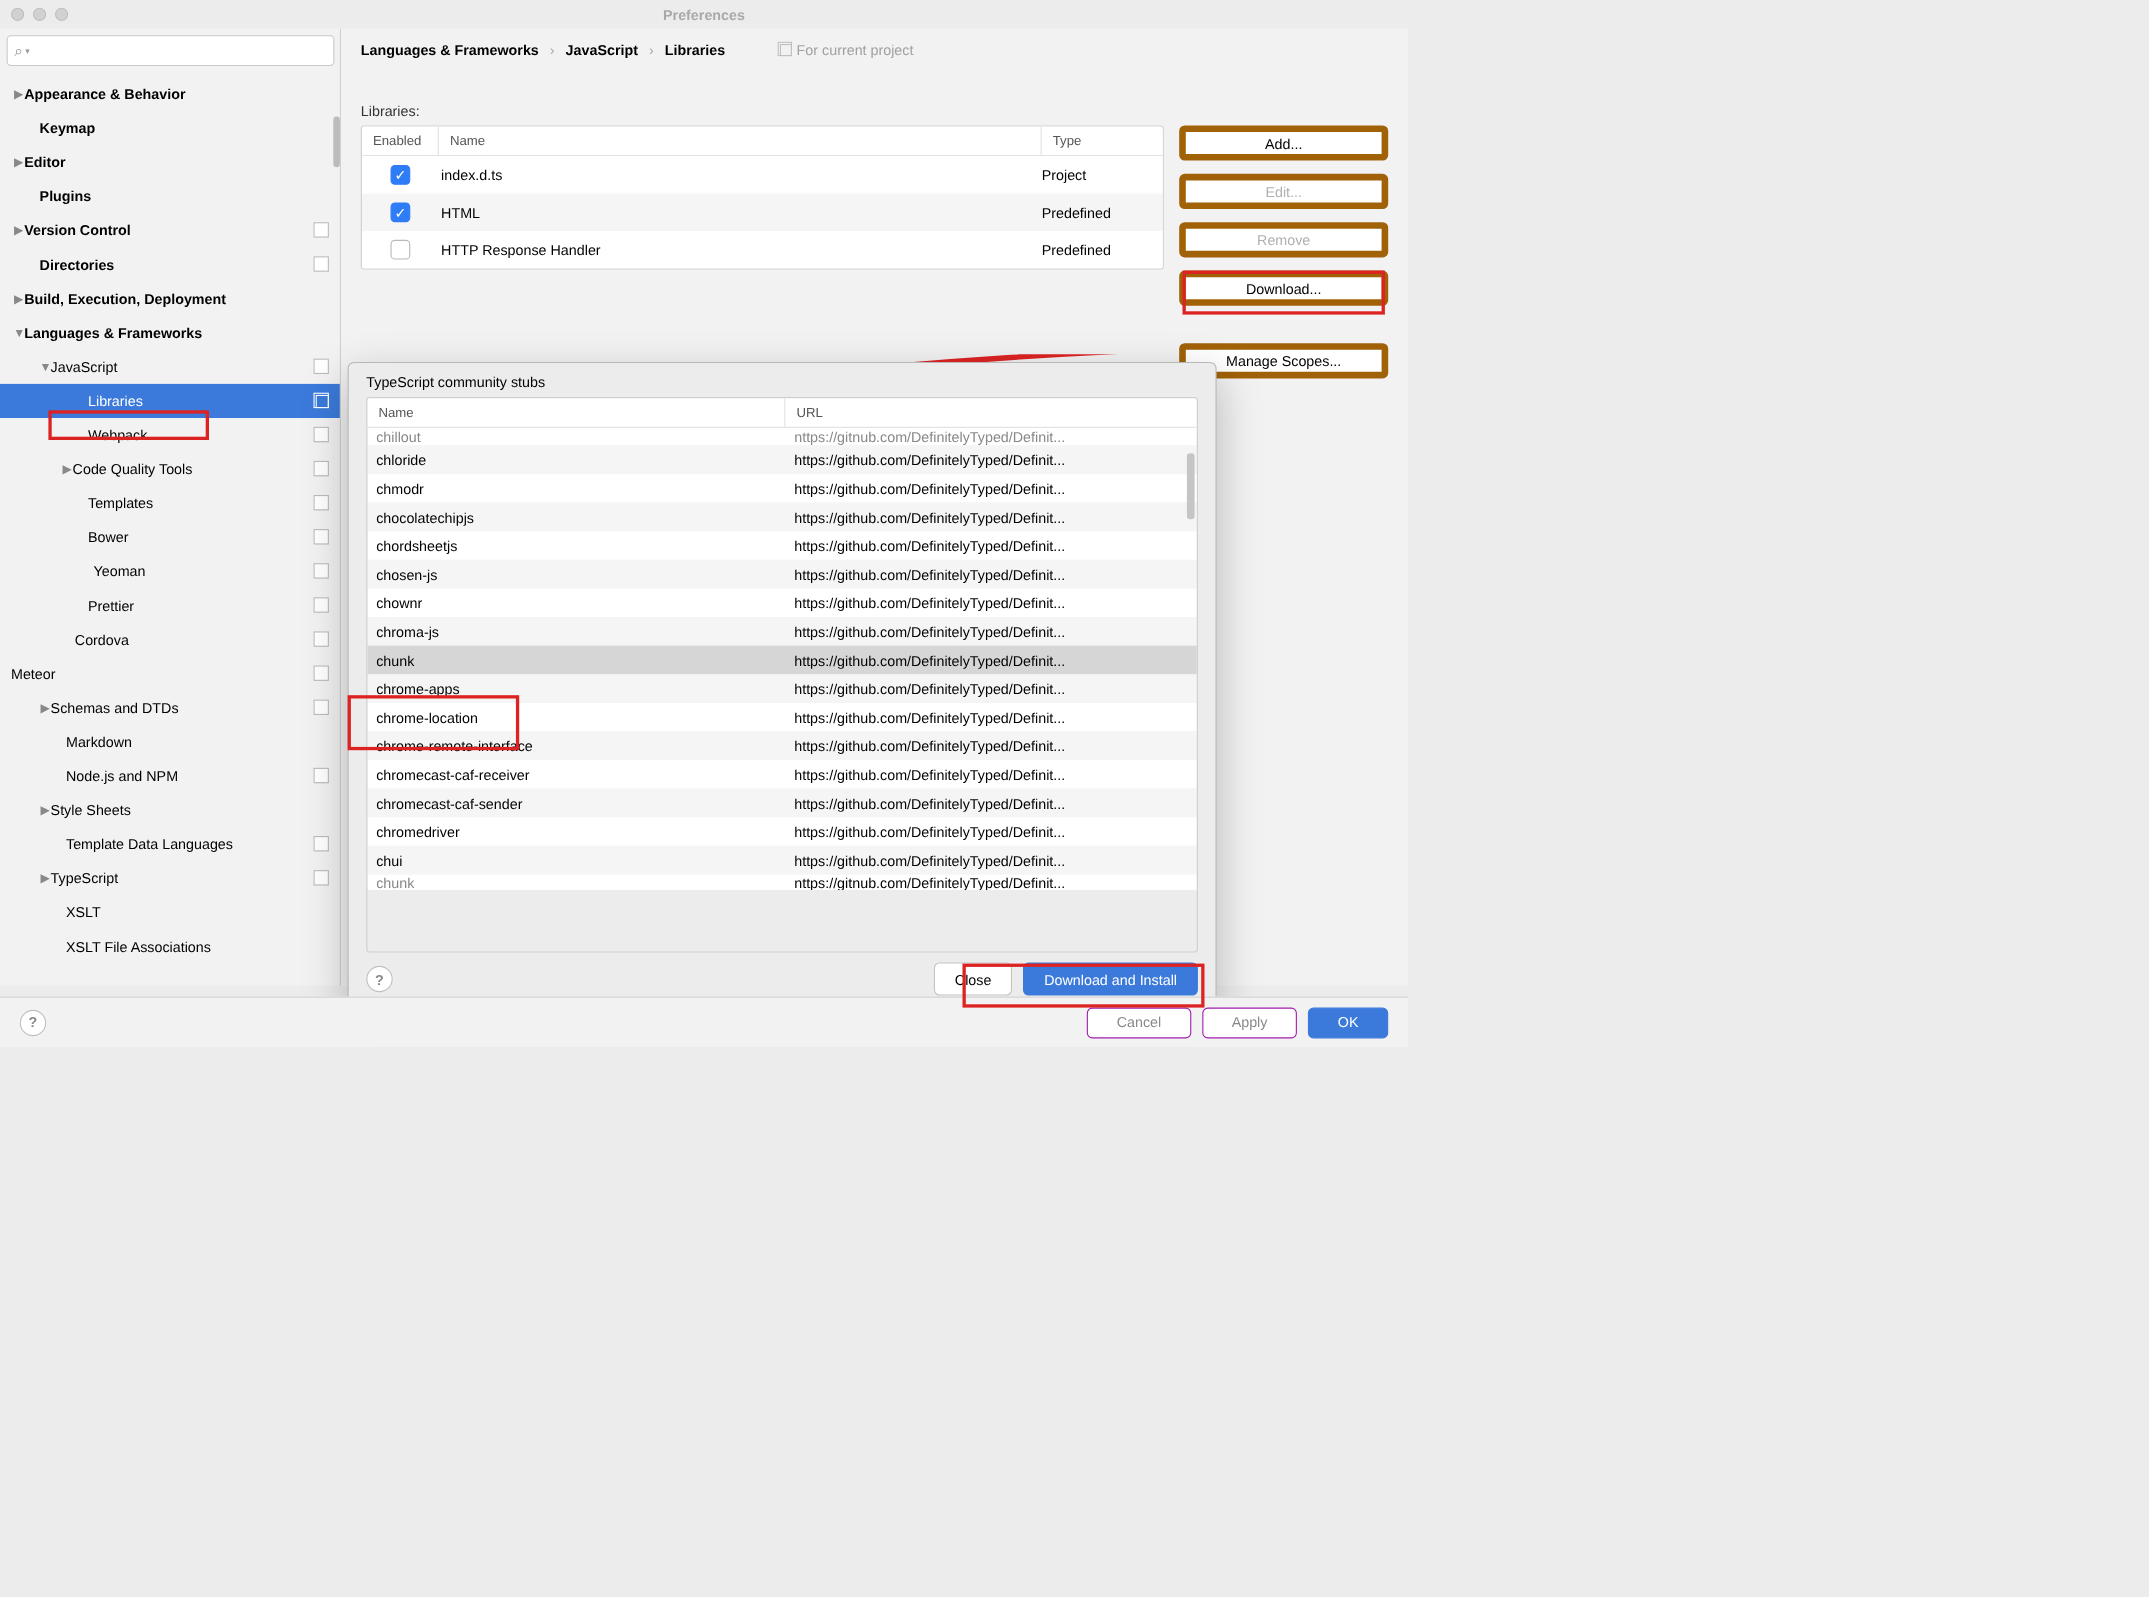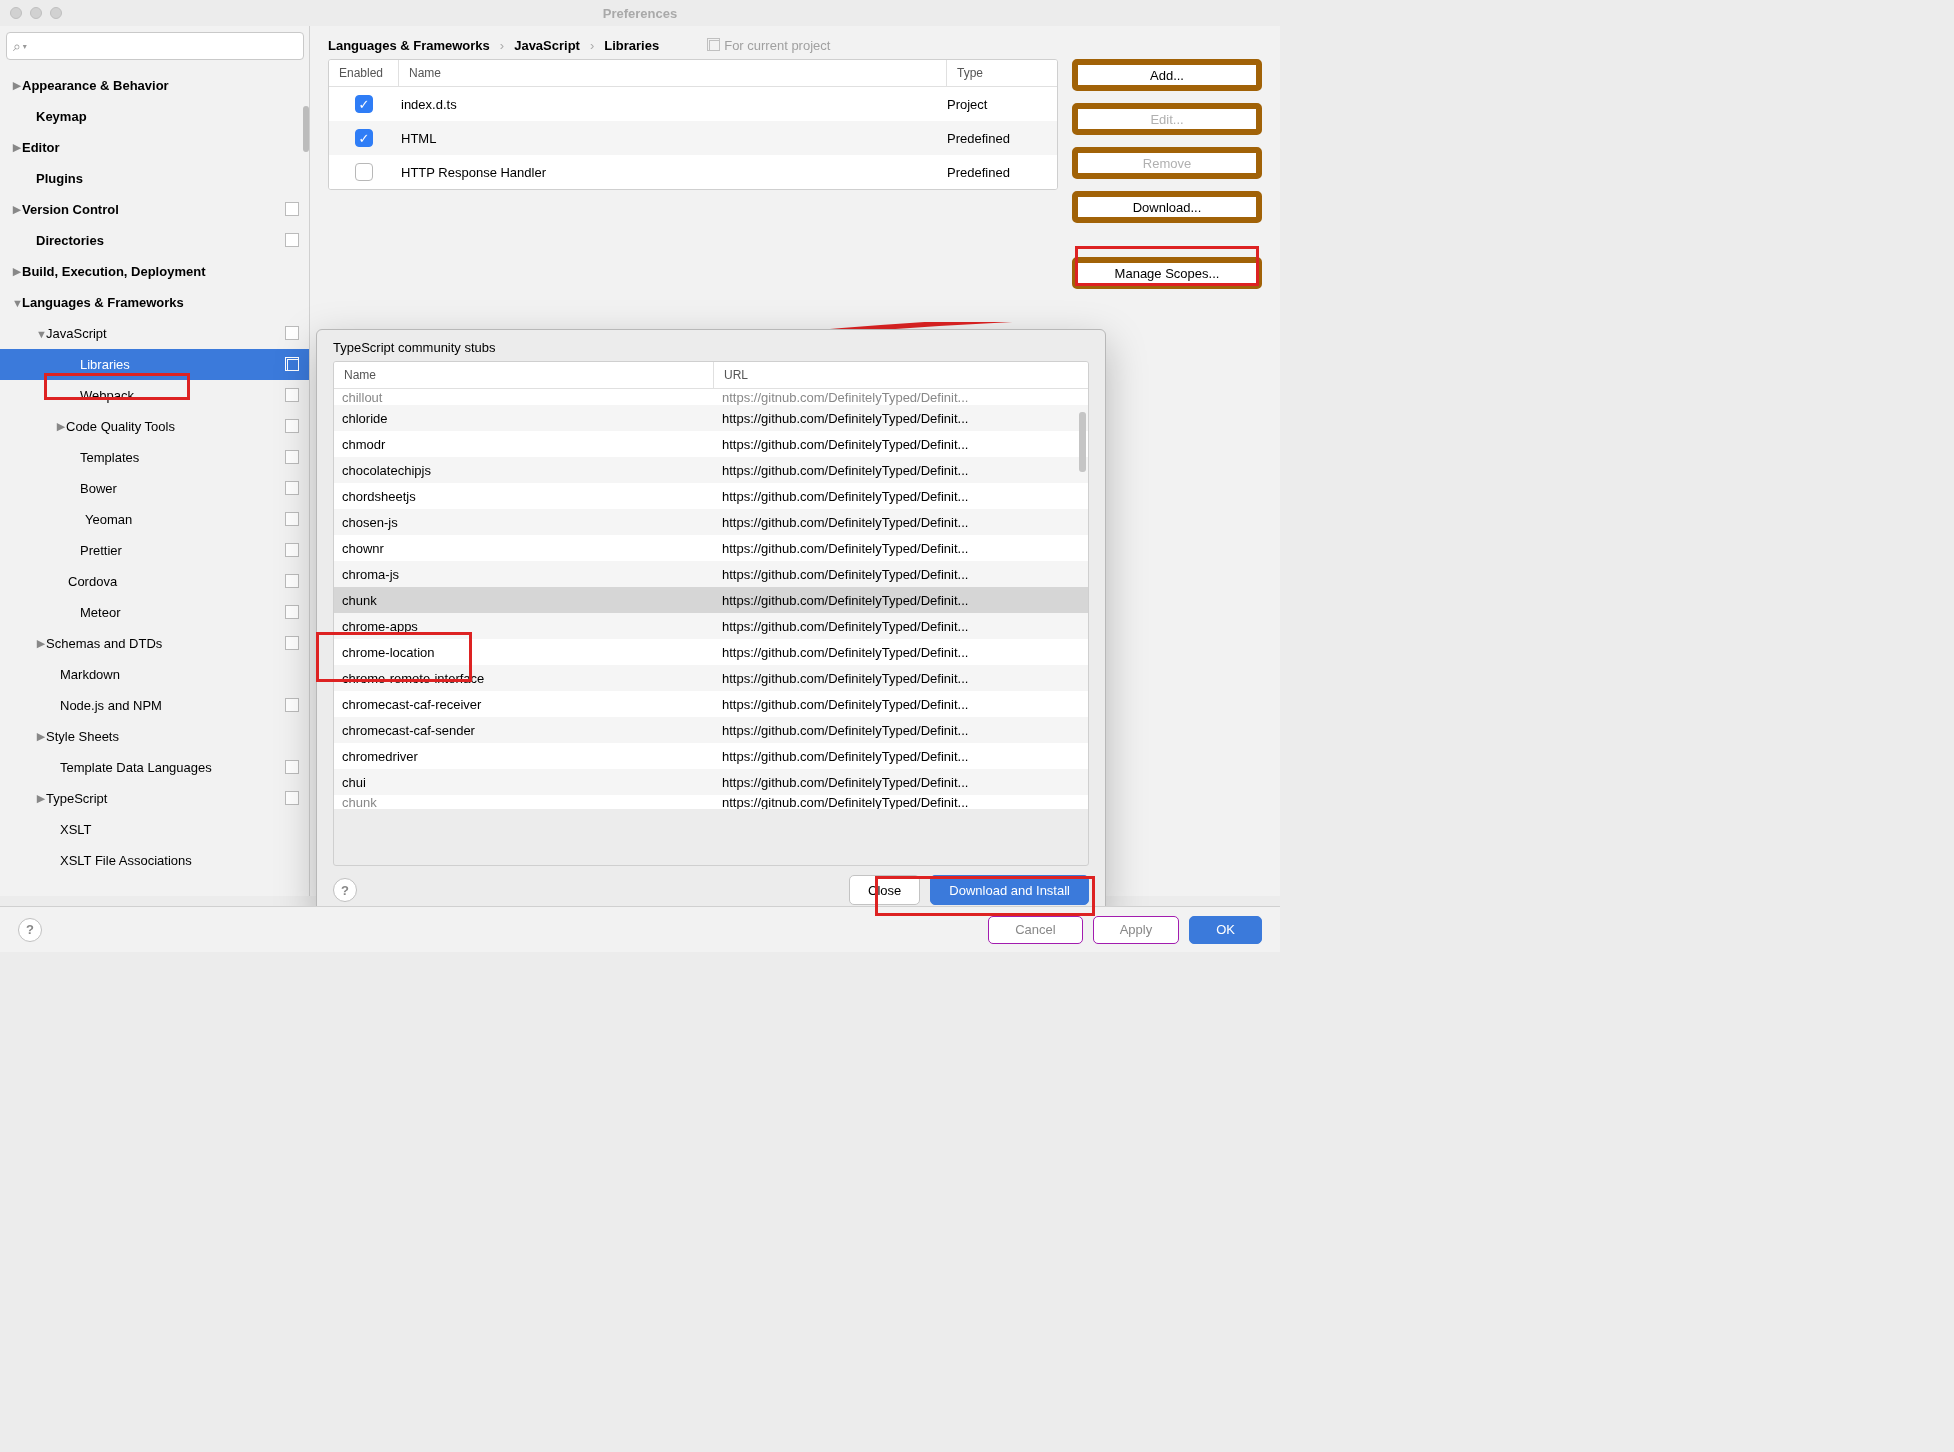--- a/index.html
+++ b/index.html
@@ -195,21 +195,21 @@
         <div class="tree-row" style="padding-left: 70px;">
           <span class="arrow"></span>
           <span class="label">Prettier</span>
           <span class="copyicon"></span>
         </div>
         <div class="tree-row" style="padding-left: 58px;">
           <span class="arrow"></span>
           <span class="label">Cordova</span>
           <span class="copyicon"></span>
         </div>
-        <div class="tree-row" style="padding-left: 70px;">
+        <div class="tree-row" style="">
           <span class="arrow"></span>
           <span class="label">Meteor</span>
           <span class="copyicon"></span>
         </div>
         <div class="tree-row" style="padding-left: 36px;">
           <span class="arrow">▶</span>
           <span class="label">Schemas and DTDs</span>
           <span class="copyicon"></span>
         </div>
         <div class="tree-row" style="padding-left: 50px;">
@@ -253,20 +253,21 @@
       <span class="sep">›</span>
       <span>JavaScript</span>
       <span class="sep">›</span>
       <span>Libraries</span>
       <span class="for-project">
         <span class="copyicon2"></span>
         <span>For current project</span>
       </span>
     </div>
 
+    <div class="libs-label">Libraries:</div>
     <div class="libs-area">
       <div class="libs-table">
         <div class="libs-head">
           <div class="col-en">Enabled</div>
           <div class="col-nm">Name</div>
           <div class="col-ty">Type</div>
         </div>
         <div id="librows">
             <div class="libs-row">
               <div class="chk">

